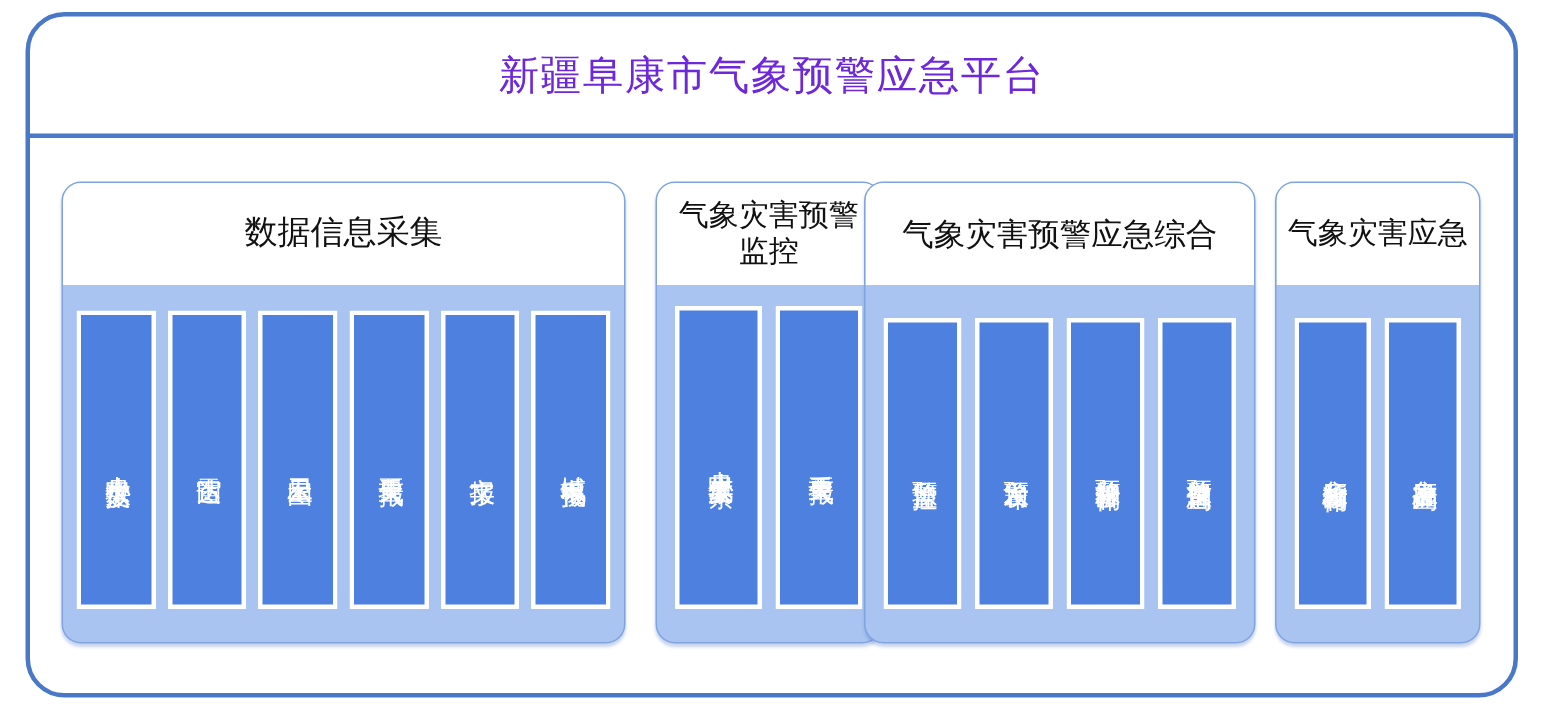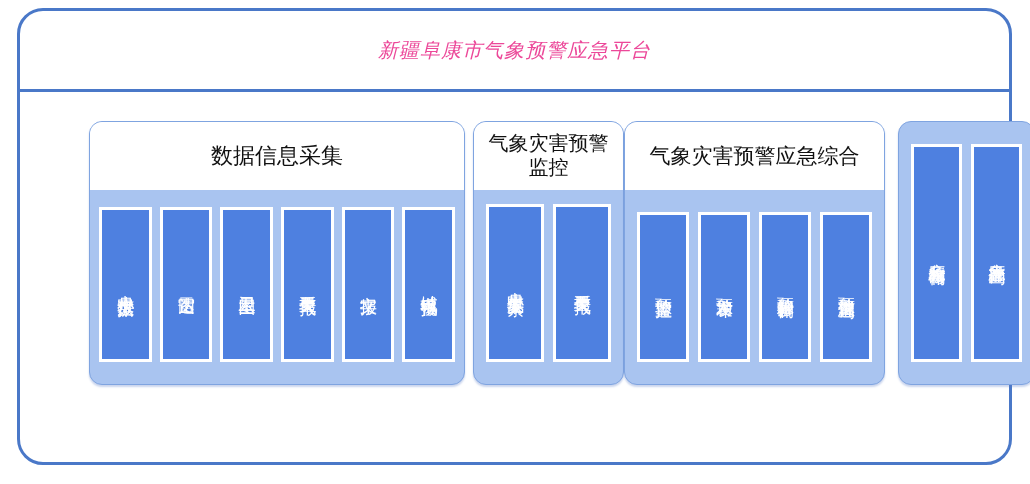--- a/index.html
+++ b/index.html
@@ -33,50 +33,48 @@
     left: 0;
     top: 0;
     right: 0;
     height: 78px;
     border-bottom: 3px solid #4A78C8;
     display: flex;
     align-items: center;
     justify-content: center;
   }
   #platform-title {
-    font-size: 20px;
-    color: #ec4899;
+    font-size: 27px;
+    color: #6d28d9;
     letter-spacing: 1px;
     line-height: 1;
     white-space: nowrap;
-    font-style: italic;
   }
 
   
   #panels-row {
     position: absolute;
     left: 0;
     top: 78px;
     right: 0;
     bottom: 0;
   }
 
   .panel {
     position: absolute;
     top: 32px;
-    height: 264px;
+    height: 308px;
     box-sizing: border-box;
     border: 1.5px solid #7FA4E0;
     border-radius: 13px;
     background: #A9C4F0;
     overflow: hidden;
     display: flex;
     flex-direction: column;
     box-shadow: 0 2px 2px rgba(90,125,200,0.32);
-    margin-left: 48px;
   }
 
   .panel-header {
     background: #ffffff;
     box-sizing: border-box;
     display: flex;
     align-items: center;
     justify-content: center;
     text-align: center;
     color: #111111;
@@ -113,21 +111,21 @@
     color: #ffffff;
     font-size: 17px;
     line-height: 1.05;
     letter-spacing: 1px;
     white-space: nowrap;
     text-align: center;
   }
 
   
   #panel-0 { left: 21px;  width: 376px; }
-  #panel-1 { left: 405px; width: 151px; }
+  #panel-1 { left: 417px; width: 151px; }
   #panel-2 { left: 556px; width: 261px; justify-content: center; }
   #panel-3 { left: 830px; width: 137px; }
 
   #panel-0 .panel-header { height: 68px; font-size: 22px; }
   #panel-1 .panel-header { height: 68px; font-size: 20px; }
   #panel-2 .panel-header { height: 68px; font-size: 21px; }
   #panel-3 .panel-header { height: 68px; font-size: 20px; }
 
   #panel-0 .panel-body { padding-top: 17px; }
   #panel-1 .panel-body { padding-top: 14px; gap: 9px; padding-left: 12px; padding-right: 12px;}
@@ -197,20 +195,21 @@
         <div class="item-bar">
           <span class="item-label">预警分析制作</span>
         </div>
         <div class="item-bar">
           <span class="item-label">预警信息查询</span>
         </div>
       </div>
     </div>
 
     <div class="panel" id="panel-3">
+      <div class="panel-header">气象灾害应急</div>
       <div class="panel-body">
         <div class="item-bar">
           <span class="item-label">应急分析与制作</span>
         </div>
         <div class="item-bar">
           <span class="item-label">应急产品查询</span>
         </div>
       </div>
     </div>
 

